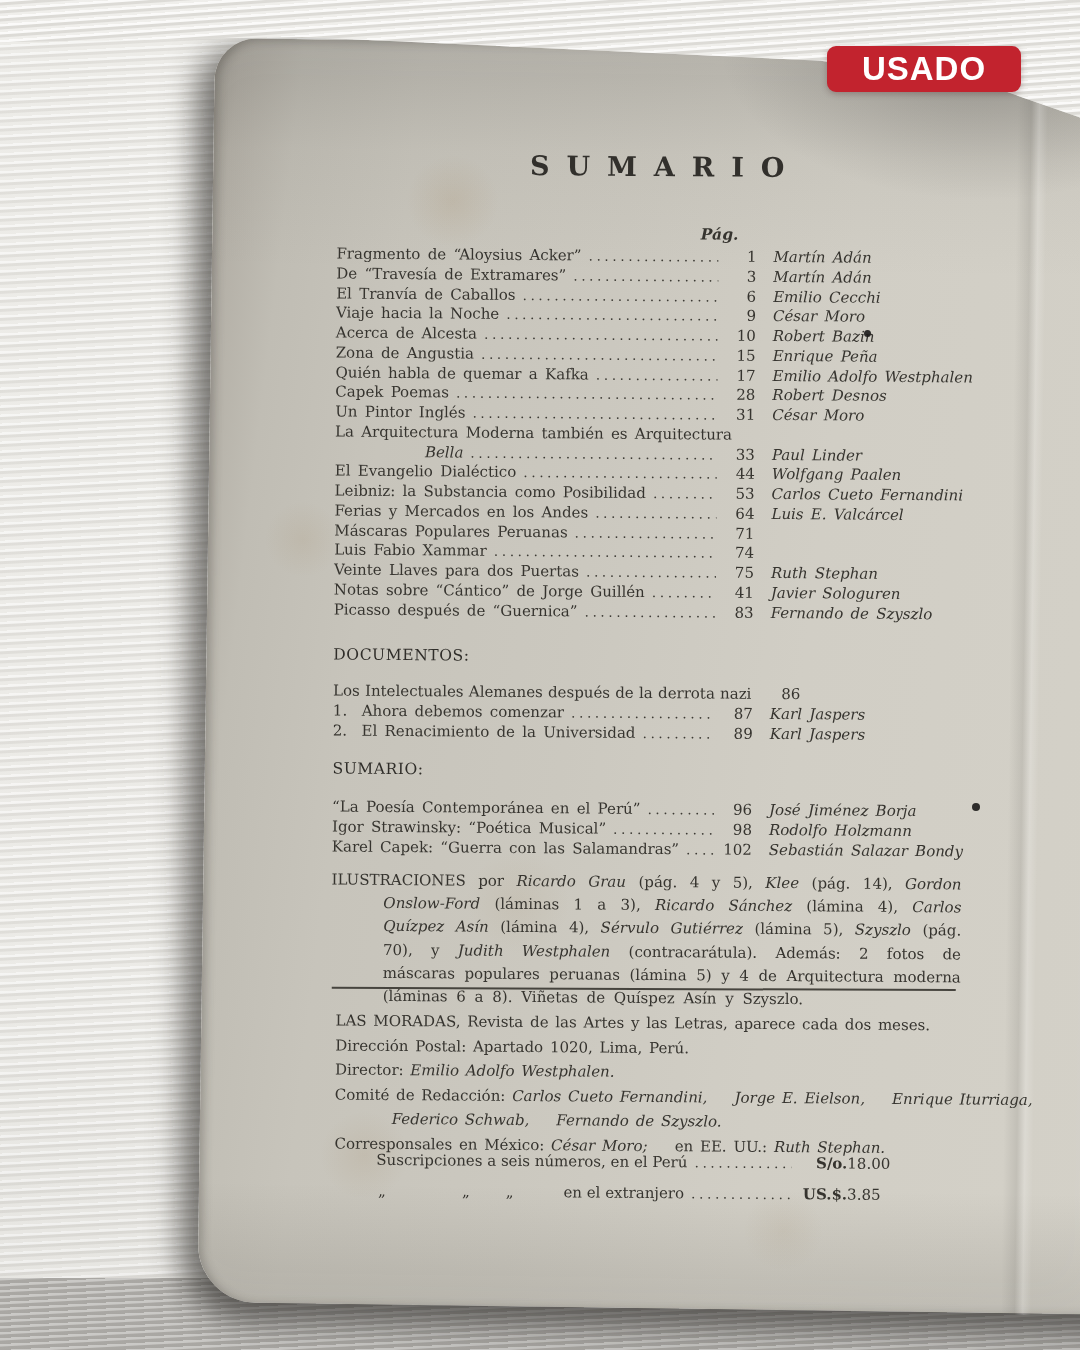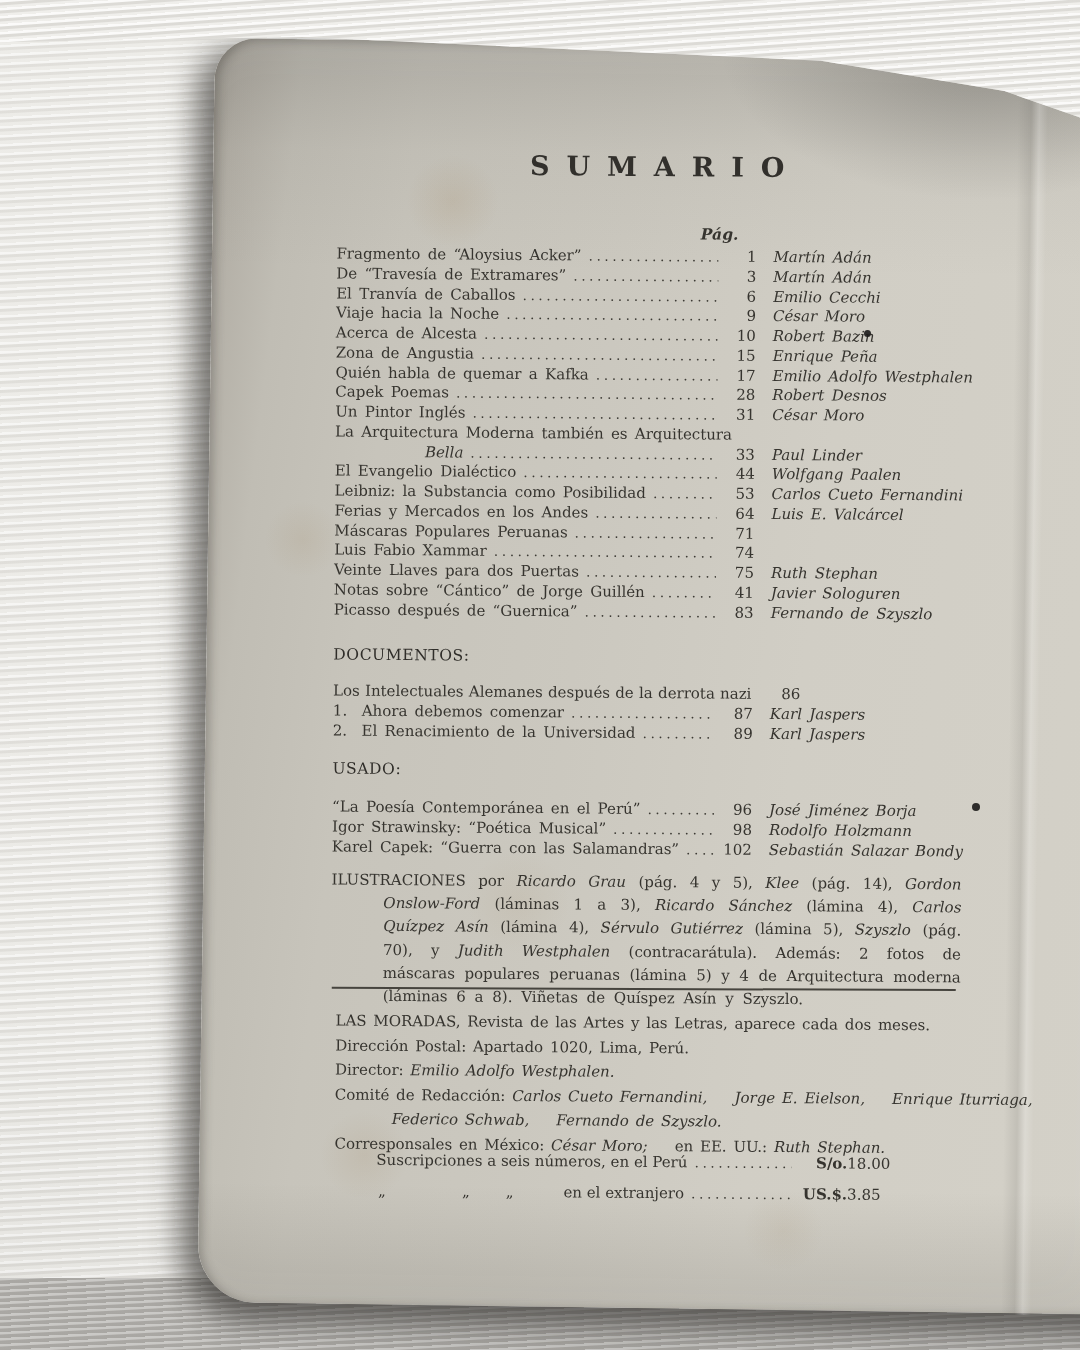--- a/index.html
+++ b/index.html
@@ -298,21 +298,21 @@
         <div class="row">
           <div class="rline">
             <span class="t">2.  El Renacimiento de la Universidad</span>
             <span class="dots">..........................................................................................</span>
             <span class="pg">89</span>
             <span class="au">Karl Jaspers</span>
           </div>
         </div>
       </div>
 
-    <div class="h2" id="lib-heading">USADO:</div>
+    <div class="h2" id="lib-heading">SUMARIO:</div>
     <div class="list" id="lib-list">
         <div class="row">
           <div class="rline">
             <span class="t">“La Poesía Contemporánea en el Perú”</span>
             <span class="dots">..........................................................................................</span>
             <span class="pg">96</span>
             <span class="au">José Jiménez Borja</span>
           </div>
         </div>
         <div class="row">
@@ -359,17 +359,18 @@
         <span class="ditto d3">„</span>
         <span class="slabel2">en el extranjero</span>
         <span class="dots leader">............................................................</span>
         <span class="scur">US.$.</span>
         <span class="samt">3.85</span>
       </div>
     </div>
 
   </div>
 
+  <div class="badge" id="usado-badge" style="background: rgb(194, 35, 46); color: rgb(255, 255, 255);">USADO</div>
 
   <div class="speck a"></div>
   <div class="speck b"></div>
 
 </div>
 
 </body></html>

